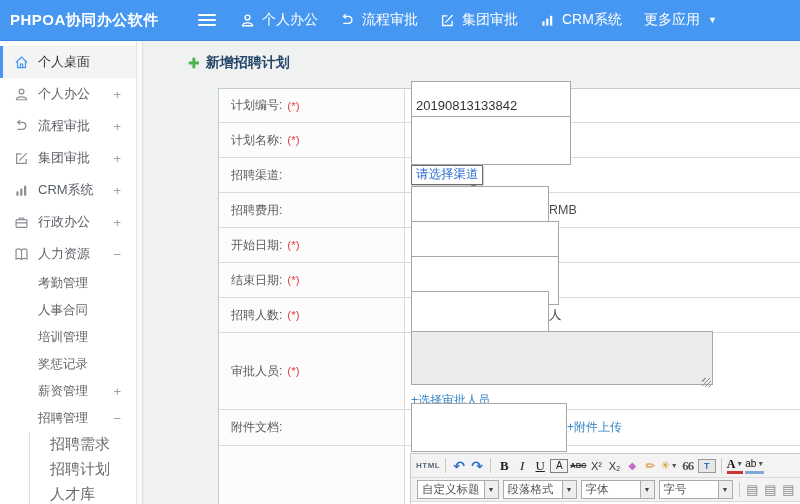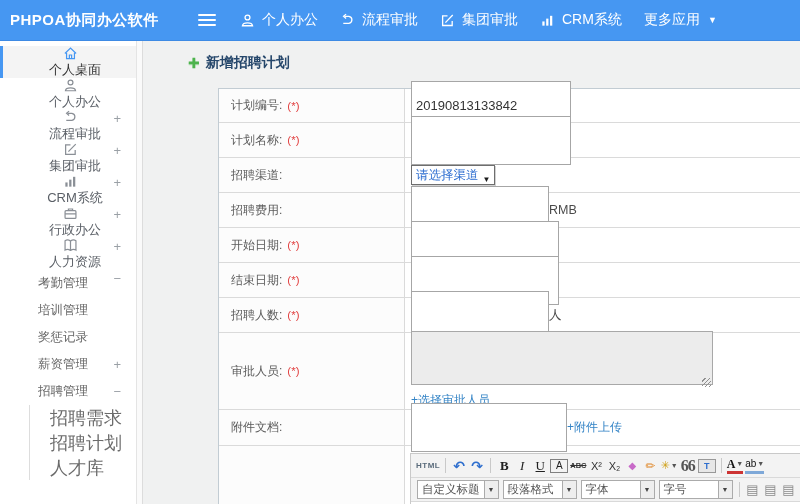--- a/index.html
+++ b/index.html
@@ -16,25 +16,25 @@
   .nav-item .nicon{width:15px;height:15px;margin-right:7px;display:inline-flex;}
   .nav-item .ncaret{font-size:9px;margin-left:8px;}
   .nicon svg{width:15px;height:15px;stroke:#fff;fill:none;stroke-width:1.4;}
   .nicon svg .fill{fill:#fff;stroke:none;}
   
   .sidebar{position:absolute;left:0;top:41px;width:137px;height:463px;background:#fff;
            border-right:1px solid #e4e4e4;box-sizing:border-box;overflow:hidden;}
   .scrolltrack{position:absolute;left:137px;top:41px;width:6px;height:463px;background:#fafafa;
                border-right:1px solid #dcdcdc;box-sizing:border-box;cursor:pointer;}
   .side-item{display:flex;align-items:center;cursor:pointer;color:#5a5f66;}
-  .side-item.d0{height:32px;padding-left:14px;font-size:13px;flex-direction:column;}
+  .side-item.d0{height:32px;padding-left:14px;font-size:13px;}
   .side-item.d0.active{border-left:3px solid #4697f2;padding-left:11px;background:#f4f4f4;color:#333;}
   .side-item.d0.active .sicon svg{stroke:#4697f2;}
   .side-item.d1{height:27px;padding-left:38px;font-size:12.5px;color:#666;}
-  .side-item.d2{height:25px;padding-left:20px;font-size:18px;color:#6b6b6b;font-family:Liberation Serif, serif;}
+  .side-item.d2{height:25px;padding-left:20px;font-size:15px;color:#6b6b6b;font-family:Liberation Serif, serif;}
   .side-group.d2{margin-left:29px;border-left:1px solid #ddd;}
   .sidebar .pad-top{height:5px;}
   .sicon{width:15px;height:15px;margin-right:9px;display:inline-flex;}
   .sicon svg{width:15px;height:15px;stroke:#8a8f96;fill:none;stroke-width:1.3;}
   .sicon svg .fill{fill:#8a8f96;stroke:none;}
   .sexpand{margin-left:auto;padding-right:15px;color:#9aa0a6;font-size:13px;}
   
   .content{position:absolute;left:144px;top:41px;width:656px;height:463px;background:#f0f1f1;}
   .page-title{position:absolute;left:44px;top:13px;display:flex;align-items:center;}
   .plus-icon{color:#4db34d;font-size:14px;font-weight:bold;margin-right:6px;text-shadow:0 1px 0 #bfe3bf;}
@@ -45,21 +45,21 @@
   .frow:last-child{border-bottom:none;}
   .flabel{width:186px;box-sizing:border-box;padding-left:12px;display:flex;align-items:center;
           font-size:12px;color:#5b5b5b;background:#fcfcfc;border-right:1px solid #dadada;flex-shrink:0;}
   .req{color:#e24444;margin-left:5px;font-size:11.5px;}
   .fvalue{flex:1;display:flex;align-items:center;padding-left:6px;min-width:0;}
   .txt{height:17px;border:1px solid #a6a6a6;font-size:13px;padding:15px 4px;color:#333;
        font-family:"Liberation Sans","DejaVu Sans",sans-serif;background:#fff;}
   .w158{width:150px}.w145{width:138px}.w135{width:128px}.w150{width:146px}
   .suffix{font-size:12.5px;color:#4a4a4a;}
   .chselect{display:inline-flex;align-items:flex-end;height:18px;border:1px solid #6e6e6e;background:#fff;
-            box-shadow:1px 1px 0 rgba(0,0,0,.18);cursor:pointer;}
+            box-shadow:1px 1px 0 rgba(0,0,0,.18);cursor:pointer;flex-direction:column;}
   .chselect .ctext{font-size:12.5px;color:#2b6cd0;padding:0 3px 0 4px;}
   .chselect .ccar{font-size:8px;color:#1a1a1a;padding:0 4px 0 1px;}
   .col{flex-direction:column;align-items:flex-start;justify-content:center;}
   .ta-wrap{position:relative;display:inline-block;margin-top:2px;}
   .appr{width:296px;height:48px;background:#ececec;border:1px solid #a8a8a8;resize:none;}
   .grip{position:absolute;right:2px;bottom:2px;width:9px;height:9px;
         background:repeating-linear-gradient(135deg,transparent 0 2px,#909090 2px 3px);}
   .blink{color:#3484c6;font-size:12px;text-decoration:none;cursor:pointer;}
   .mt3{margin-top:3px;margin-bottom:5px;text-align:center;}
   .ml8{margin-left:0;}
@@ -78,21 +78,21 @@
   .s-blue{color:#2f6fce;font-weight:bold;font-size:14px;}
   .s-bold{font-family:"Liberation Serif","DejaVu Serif",serif;font-weight:bold;font-size:13px;color:#222;}
   .s-italic{font-family:"Liberation Serif","DejaVu Serif",serif;font-style:italic;font-size:13px;color:#222;}
   .s-underline{font-family:"Liberation Serif","DejaVu Serif",serif;text-decoration:underline;font-size:13px;color:#222;}
   .s-boxed{border:1px solid #808080;font-size:10px;width:13px;height:12px;line-height:12px;color:#222;}
   .s-strike{font-size:7.5px;font-weight:bold;text-decoration:line-through;color:#333;}
   .s-plain{font-size:11px;color:#333;}
   .s-pink{color:#c86ac8;font-size:10px;}
   .s-orange{color:#e08a2e;font-size:12px;}
   .s-wand{color:#cfa018;font-size:11px;}
-  .s-quote{font-family:"Liberation Serif","DejaVu Serif",serif;font-weight:bold;font-size:16px;color:#555;letter-spacing:-1px;}
+  .s-quote{font-family:"Liberation Serif","DejaVu Serif",serif;font-weight:bold;font-size:13px;color:#555;letter-spacing:-1px;}
   .s-paste{border:1px solid #999;background:#e7e7e7;color:#2f6fce;font-size:9px;font-weight:bold;width:12px;height:12px;}
   .s-fore{font-family:"Liberation Serif","DejaVu Serif",serif;font-weight:bold;font-size:12px;color:#111;
           border-bottom:3px solid #cc3333;line-height:11px;height:14px;}
   .s-hilite{font-size:10px;color:#111;border-bottom:3px solid #7ea8d8;line-height:10px;height:13px;}
   .s-align{color:#8a8a8a;font-size:13px;}
   .tselect{display:inline-flex;align-items:stretch;height:17px;border:1px solid #ababab;background:#fff;
            font-size:11.5px;color:#555;margin:0 2px;cursor:pointer;flex-shrink:0;}
   .tselect .tstxt{padding:1px 4px 0 4px;min-width:50px;}
   .tselect .tscar{width:13px;border-left:1px solid #ababab;display:flex;align-items:center;
                   justify-content:center;font-size:7px;color:#444;background:#eee;}
@@ -221,20 +221,23 @@
           <path d="M8 3.2 C6.2 2 3.6 2 2.2 2.9 V12.9 C3.6 12 6.2 12 8 13.2 C9.8 12 12.4 12 13.8 12.9 V2.9 C12.4 2 9.8 2 8 3.2 Z"></path>
           <path d="M8 3.2 V13.2"></path>
         </svg>
       </span>
       <span>人力资源</span>
       <span class="sexpand">−</span>
     </div>
     <div class="side-group d1">
       <div class="side-item d1">
         <span>考勤管理</span>
+      </div>
+      <div class="side-item d1">
+        <span>人事合同</span>
       </div>
       <div class="side-item d1">
         <span>培训管理</span>
       </div>
       <div class="side-item d1">
         <span>奖惩记录</span>
       </div>
       <div class="side-item d1">
         <span>薪资管理</span>
         <span class="sexpand">+</span>

